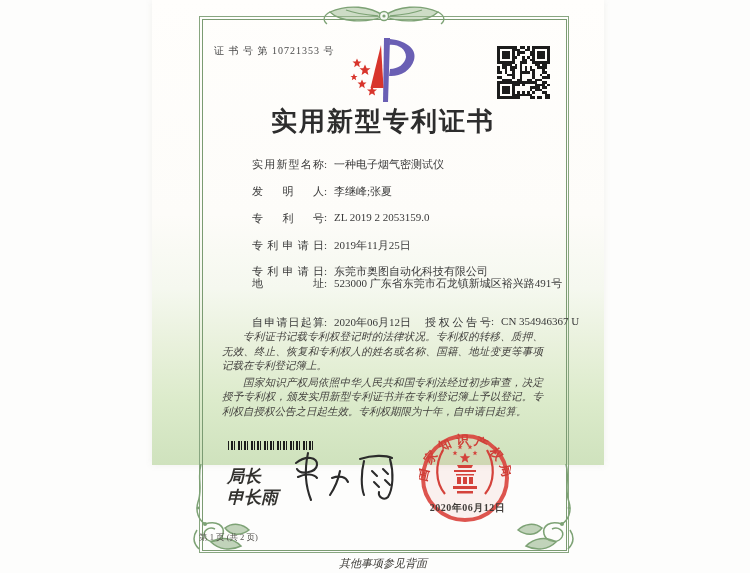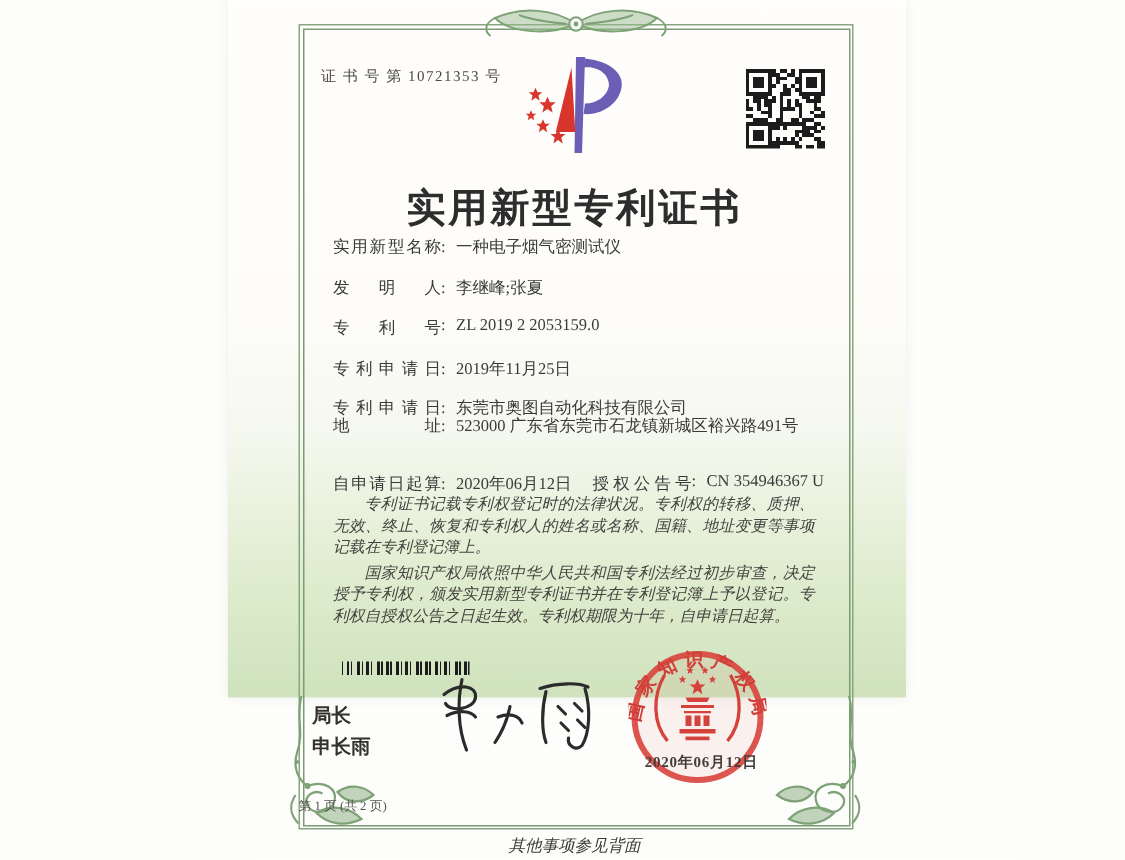--- a/index.html
+++ b/index.html
@@ -4,37 +4,37 @@
 <style>
   html,body{margin:0;padding:0;background:#ffffff;}
   .canvas{position:relative;width:750px;height:573px;overflow:hidden;
     font-family:"Liberation Serif","DejaVu Serif",serif;color:#383838;background:#fdfdfc;}
   .paper{position:absolute;left:152px;top:0;width:452px;height:465px;
     background:linear-gradient(180deg,#fffefc 0%,#fdfcf9 46%,#f5f8ef 62%,#e9f1dc 74%,#dcebcb 86%,#cfe2bd 100%);
     box-shadow:0 0 7px rgba(120,120,110,0.10);}
   .frame{position:absolute;left:47px;top:16px;width:368px;height:535px;border:1px solid #88a680;}
   .frame::after{content:"";position:absolute;inset:1.5px;border:1px solid #7b9b72;}
   .certno{position:absolute;left:62px;top:44px;font-size:10px;letter-spacing:1px;color:#4a4a4a;}
-  .title{position:absolute;left:47px;top:121px;width:368px;text-align:center;
+  .title{position:absolute;left:47px;top:104px;width:368px;text-align:center;
     font-size:26px;font-weight:700;letter-spacing:2px;color:#2d2d2d;}
   .logo{position:absolute;left:196px;top:36px;}
   .qr{position:absolute;left:345px;top:46px;width:53px;height:53px;}
   .qr svg{display:block;width:53px;height:53px;}
   .rows{position:absolute;left:70px;top:0;width:330px;font-size:11px;color:#3a3a3a;}
   .row{position:absolute;left:0;white-space:nowrap;}
-  .flabel{display:inline-block;width:72px;text-align:justify;text-align-last:justify;vertical-align:top;}
+  .flabel{display:inline-block;width:72px;text-align:justify;text-align-last:justify;vertical-align:top;margin-left:30px;}
   .colon{display:inline-block;margin-right:7px;}
   .pair2{position:absolute;left:173px;top:0;white-space:nowrap;}
   .pair2 .flabel{width:66px;}
   .paras{position:absolute;left:70px;top:330px;width:321px;font-size:10.5px;line-height:14.5px;
     color:#454340;font-style:italic;text-align:justify;}
   .paras p{margin:0 0 2px 0;text-indent:2em;}
   .barcode{position:absolute;left:76px;top:441px;width:85px;height:9px;
     background:repeating-linear-gradient(90deg,#1c1c1c 0 1px,transparent 1px 3px,#1c1c1c 3px 5px,transparent 5px 6px,#1c1c1c 6px 7px,transparent 7px 10px,#1c1c1c 10px 12px,transparent 12px 13px);}
-  .officer{position:absolute;left:56px;top:466px;font-size:13px;font-weight:700;color:#33322f;line-height:21px;}
+  .officer{position:absolute;left:75px;top:466px;font-size:17px;font-weight:700;color:#33322f;line-height:21px;font-style:italic;}
   .signature{position:absolute;left:136px;top:447px;}
   .seal{position:absolute;left:267px;top:432px;}
   .sealdate{position:absolute;left:268px;top:501px;width:95px;text-align:center;
     font-size:10px;font-weight:600;letter-spacing:0.5px;color:#403c39;}
   .pagefoot{position:absolute;left:47px;top:532px;width:355px;text-align:left;font-size:8.5px;color:#55534f;}
   .backnote{position:absolute;left:47px;top:556px;width:368px;text-align:center;
     font-size:11px;font-style:italic;color:#3c3a36;font-family:Liberation Serif, serif;}
   .orn{position:absolute;}
   .orn-top{left:166px;top:3px;}
   .orn-bl{left:39px;top:464px;}

